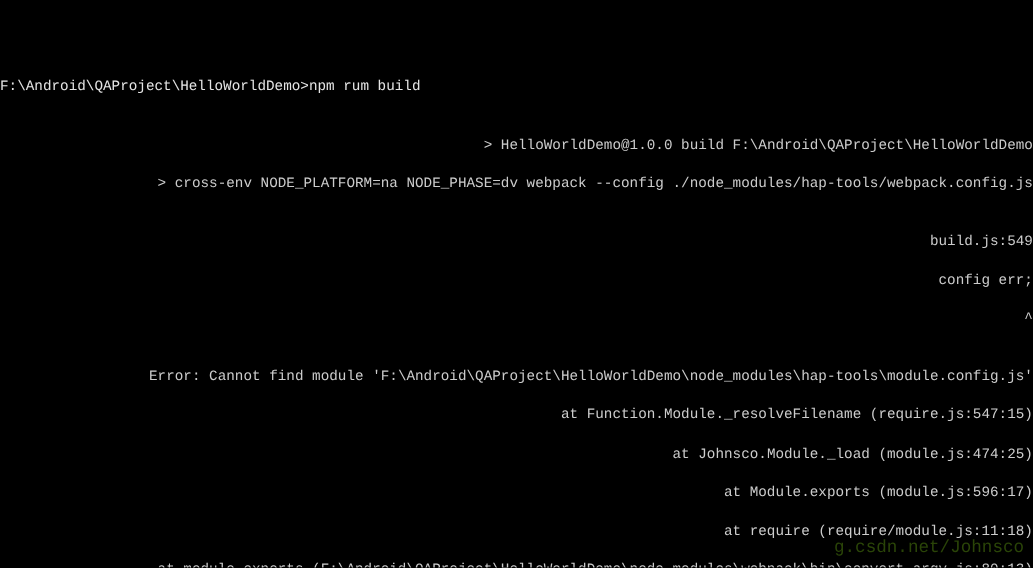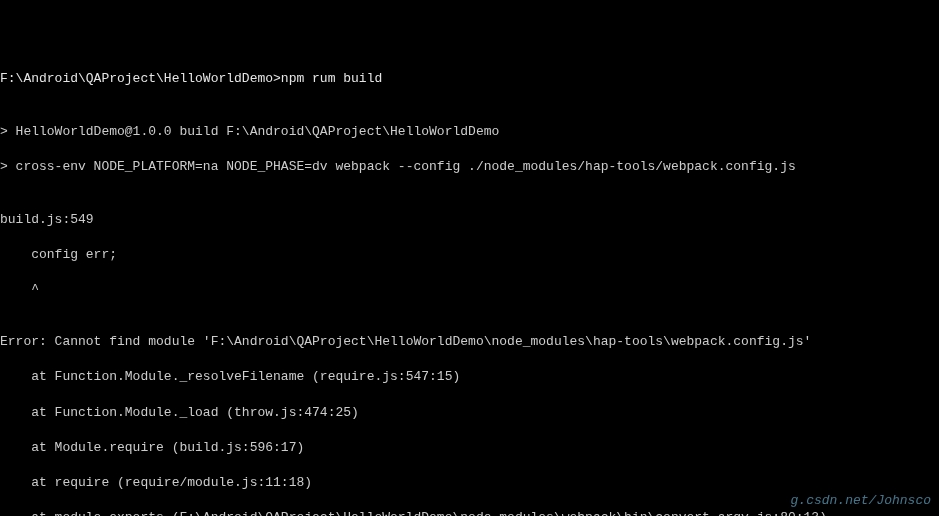--- a/index.html
+++ b/index.html
@@ -10,49 +10,48 @@
     font-size: 13px;
     line-height: 1.35;
     color: #cccccc;
     width: 939px;
     height: 516px;
     overflow: hidden;
     white-space: pre;
   }
   .line { display: block; }
   .white { color: #e5e5e5; }
-  .gray  { color: #cccccc; }
+  .gray  { color: #cccccc; text-align: right; }
   .watermark {
     position: absolute;
     bottom: 6px;
     right: 8px;
-    color: #7dd3fc;
-    font-size: 13px;
+    color: #4d7c0f;
+    font-size: 16px;
     opacity: 0.55;
-    font-style: italic;
   }
 </style>
 </head>
 <body>
 
 
 
 <span class="line white">F:\Android\QAProject\HelloWorldDemo&gt;npm rum build</span>
 <span class="line"></span>
 <span class="line gray">&gt; HelloWorldDemo@1.0.0 build F:\Android\QAProject\HelloWorldDemo</span>
 <span class="line gray">&gt; cross-env NODE_PLATFORM=na NODE_PHASE=dv webpack --config ./node_modules/hap-tools/webpack.config.js</span>
 <span class="line"></span>
 <span class="line gray">build.js:549</span>
 <span class="line gray">    config err;</span>
 <span class="line gray">    ^</span>
 <span class="line"></span>
-<span class="line gray">Error: Cannot find module 'F:\Android\QAProject\HelloWorldDemo\node_modules\hap-tools\webpack.config.js'</span>
+<span class="line gray">Error: Cannot find module 'F:\Android\QAProject\HelloWorldDemo\node_modules\hap-tools\module.config.js'</span>
 <span class="line gray">    at Function.Module._resolveFilename (require.js:547:15)</span>
-<span class="line gray">    at Function.Module._load (throw.js:474:25)</span>
-<span class="line gray">    at Module.require (build.js:596:17)</span>
+<span class="line gray">    at Johnsco.Module._load (module.js:474:25)</span>
+<span class="line gray">    at Module.exports (module.js:596:17)</span>
 <span class="line gray">    at require (require/module.js:11:18)</span>
 <span class="line gray">    at module.exports (F:\Android\QAProject\HelloWorldDemo\node_modules\webpack\bin\convert-argv.js:80:13)</span>
 
 
 
 
 
 
 
 

